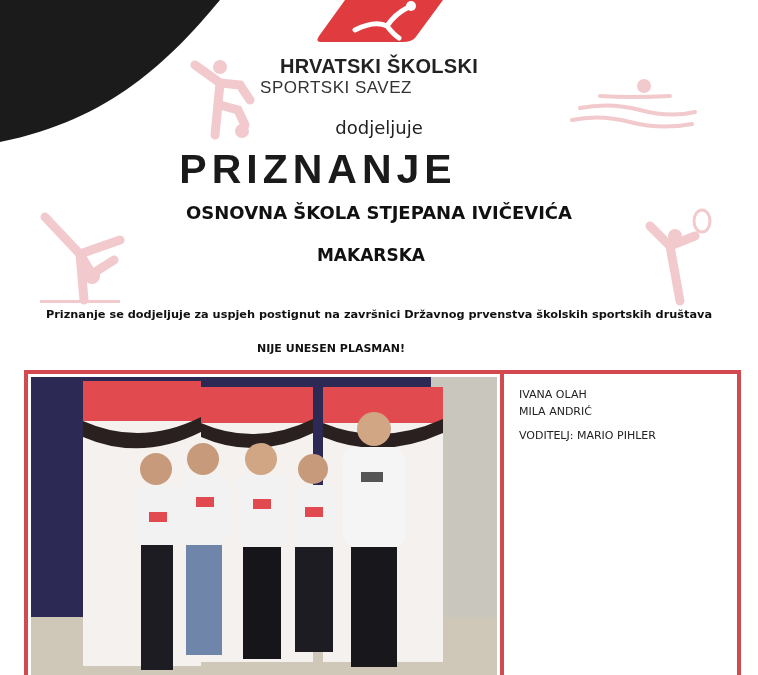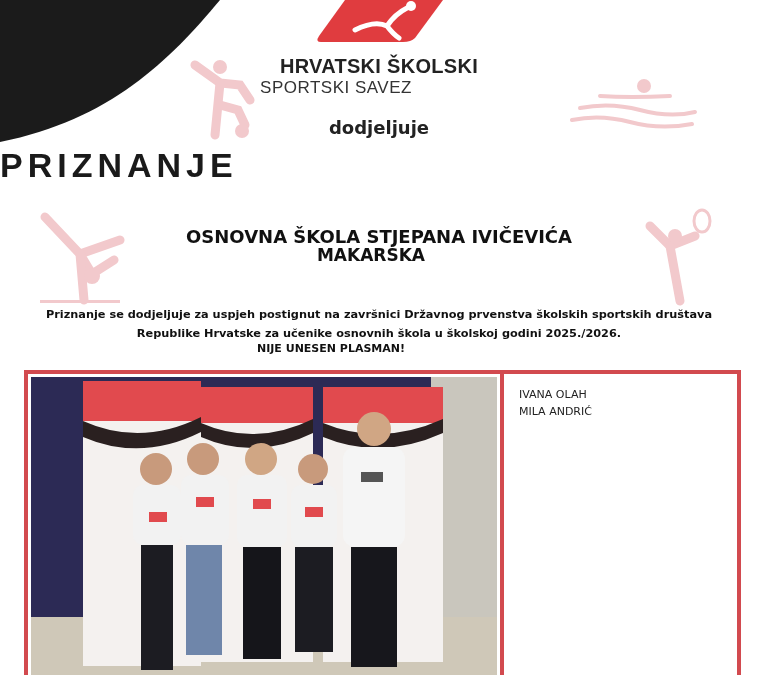--- a/index.html
+++ b/index.html
@@ -2,23 +2,23 @@
 <html><head>
 <meta charset="utf-8">
 <style>
   html, body { margin:0; padding:0; }
   body { width:758px; height:675px; overflow:hidden; background:#ffffff; position:relative; font-family:"DejaVu Sans", sans-serif; color:#111; }
   .corner { position:absolute; left:0; top:0; width:240px; height:145px; }
   .deco { position:absolute; }
   .logo { position:absolute; left:315px; top:0; width:130px; height:42px; }
   .org1 { position:absolute; left:0; width:758px; top:55px; text-align:center; font-family:"Liberation Sans", sans-serif; font-weight:bold; font-size:20px; letter-spacing:0.3px; color:#222; }
   .org2 { position:absolute; left:0; width:672px; top:78px; text-align:center; font-family:"Liberation Sans", sans-serif; font-size:17px; letter-spacing:0.5px; color:#333; }
-  .awards { position:absolute; left:0; width:758px; top:117px; text-align:center; font-family:"DejaVu Sans", sans-serif; font-size:18px; color:#222;font-weight:bold; }
-  .title { position:absolute; left:0; width:636px; top:146px; font-family:"Liberation Sans", sans-serif; font-weight:bold; font-size:34px; letter-spacing:5px; color:#1a1a1a; }
-  .school { position:absolute; left:0; width:758px; top:202px; text-align:center; font-weight:bold; font-size:18px; color:#111;margin-top:24px; }
+  .awards { position:absolute; left:0; width:758px; top:117px; text-align:center; font-family:"DejaVu Sans", sans-serif; font-size:18px; color:#222; }
+  .title { position:absolute; left:0; width:636px; top:146px; text-align:center; font-family:"Liberation Sans", sans-serif; font-weight:bold; font-size:41px; letter-spacing:5px; color:#1a1a1a; }
+  .school { position:absolute; left:0; width:758px; top:202px; text-align:center; font-weight:bold; font-size:18px; color:#111; }
   .city { position:absolute; left:0; width:742px; top:245px; text-align:center; font-weight:bold; font-size:17px; color:#111; }
   .desc { position:absolute; left:20px; width:718px; top:289px; text-align:center; font-weight:bold; font-size:11.3px; line-height:19px; color:#111;margin-top:16px; }
   .placement { position:absolute; left:0; width:662px; top:342px; text-align:center; font-weight:bold; font-size:11px; color:#111; }
   .frame { position:absolute; left:24px; top:370px; width:717px; height:320px; border:4px solid #d24a4f; box-sizing:border-box; background:#fff; }
   .photo { position:absolute; left:3px; top:3px; width:466px; height:310px; background:#2c2a55; overflow:hidden; }
   .names { position:absolute; left:472px; top:0; right:0; bottom:0; background:#fff; border-left:4px solid #d24a4f; padding:13px 0 0 15px; font-family:"DejaVu Sans", sans-serif; font-size:11px; color:#222; line-height:16.5px; }
   .names .coach { margin-top:8px; }
 </style>
 </head>
 <body>
@@ -75,21 +75,20 @@
 <div class="org1">HRVATSKI ŠKOLSKI</div>
 <div class="org2">SPORTSKI SAVEZ</div>
 <div class="awards">dodjeljuje</div>
 <div class="title">PRIZNANJE</div>
 
 <div class="school">OSNOVNA ŠKOLA STJEPANA IVIČEVIĆA</div>
 <div class="city">MAKARSKA</div>
 
 <div class="desc">
   <div>Priznanje se dodjeljuje za uspjeh postignut na završnici Državnog prvenstva školskih sportskih društava</div>
-  <div>Republike Hrvatske za učenike osnovnih škola u školskoj godini 2025./2026.</div>
 </div>
 
 <div class="placement">NIJE UNESEN PLASMAN!</div>
 
 <div class="frame">
   <svg class="photo" viewBox="0 0 466 310" preserveAspectRatio="none">
     <rect width="466" height="310" fill="#2c2a55"></rect>
     <rect x="400" y="0" width="66" height="310" fill="#c9c6bd"></rect>
     <rect x="0" y="240" width="466" height="70" fill="#cfc8b8"></rect>
 
@@ -126,14 +125,15 @@
       <rect x="165" y="120" width="18" height="10" fill="#e14a4e"></rect>
       <rect x="222" y="122" width="18" height="10" fill="#e14a4e"></rect>
       <rect x="274" y="130" width="18" height="10" fill="#e14a4e"></rect>
       <rect x="330" y="95" width="22" height="10" fill="#555"></rect>
     </g>
   </svg>
 
   <div class="names">
     <div>IVANA OLAH</div>
     <div>MILA ANDRIĆ</div>
+    <div class="coach">VODITELJ: MARIO PIHLER</div>
   </div>
 </div>
 
 </body></html>

